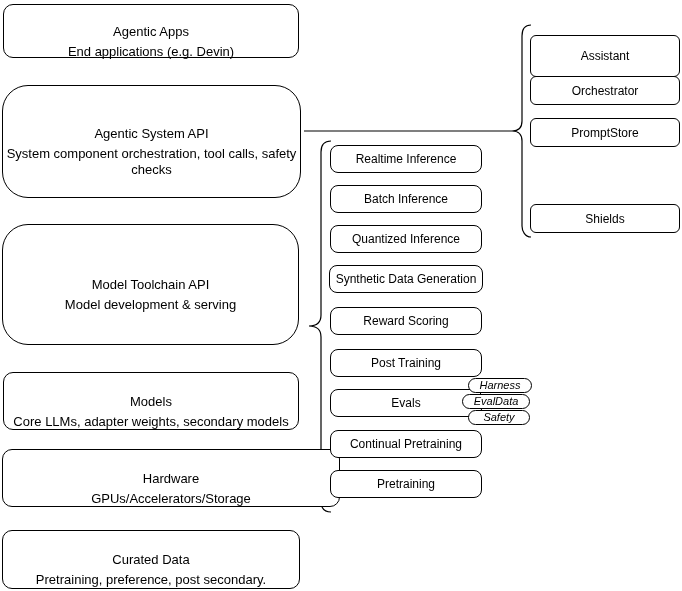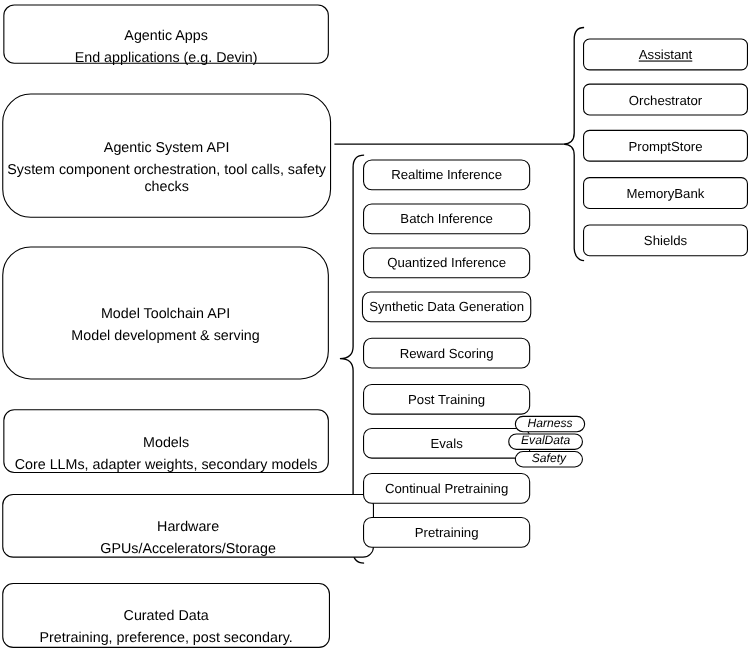--- a/index.html
+++ b/index.html
@@ -103,29 +103,26 @@
   <div class="pill" style="left:468px; top:378px; width:64px; height:15px;">
     <span>Harness</span>
   </div>
   <div class="pill" style="left:462px; top:394px; width:68px; height:15px;">
     <span>EvalData</span>
   </div>
   <div class="pill" style="left:468px; top:410px; width:62px; height:15px;">
     <span>Safety</span>
   </div>
 
-  <div class="node rbox" style="left:530px; top:35px; width:150px; height:29px;text-decoration:underline;">
+  <div class="node rbox" style="left:530px; top:35px; width:150px; height:42px;">
     <span>Assistant</span>
   </div>
   <div class="node rbox" style="left:530px; top:76px; width:150px; height:29px;">
     <span>Orchestrator</span>
   </div>
   <div class="node rbox" style="left:530px; top:118px; width:150px; height:29px;">
     <span>PromptStore</span>
   </div>
-  <div class="node rbox" style="left:530px; top:161px; width:150px; height:29px;">
-    <span>MemoryBank</span>
-  </div>
   <div class="node rbox" style="left:530px; top:204px; width:150px; height:29px;">
     <span>Shields</span>
   </div>
 
 </div>
 
 </body></html>

